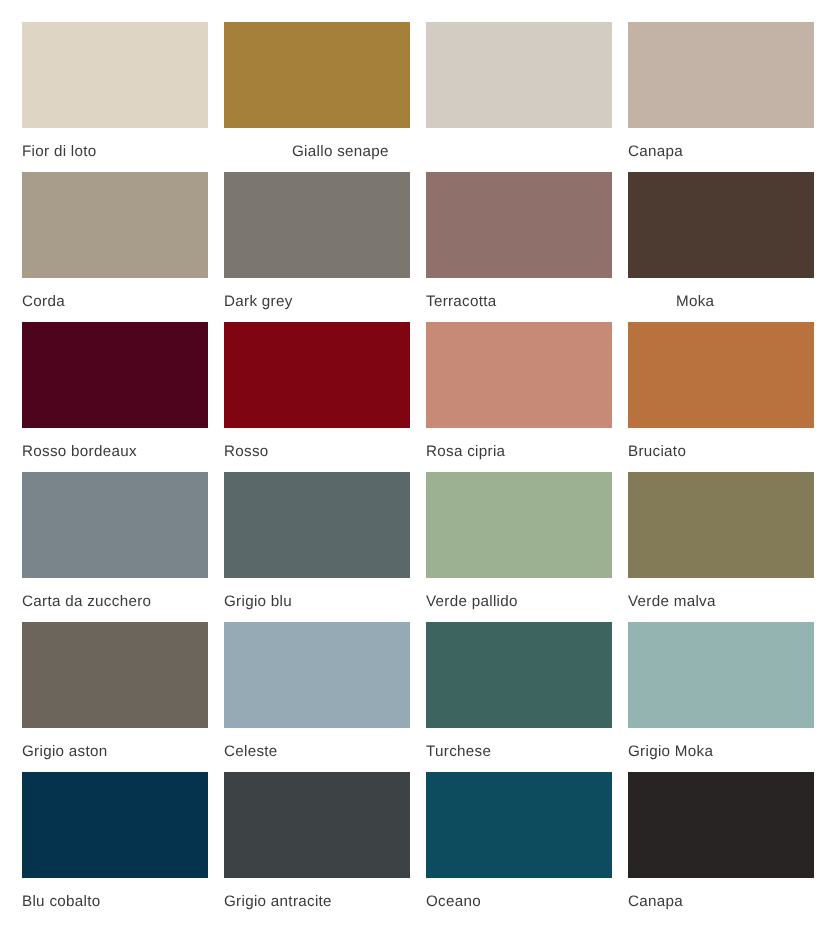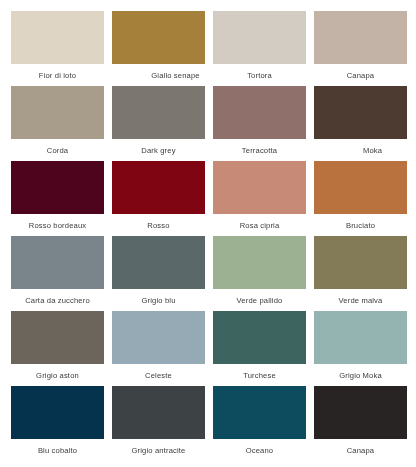--- a/index.html
+++ b/index.html
@@ -19,21 +19,20 @@
     box-sizing: border-box;
     width: 332px;
     height: 467px;
     padding: 11px 8px 0 11px;
     display: grid;
     grid-template-columns: repeat(4, 93px);
     grid-template-rows: repeat(6, 75px);
     column-gap: 8px;
     row-gap: 0px;
     background: #ffffff;
-    text-align: center;
   }
 
   .swatch-cell {
     width: 93px;
     height: 75px;
     display: flex;
     flex-direction: column;
     align-items: stretch;
   }
 
@@ -61,21 +60,20 @@
     <div class="swatch-cell">
       <div class="swatch-chip" style="background-color: rgb(223, 213, 197);"></div>
       <div class="swatch-label" style="color: rgb(59, 59, 59);">Fior di loto</div>
     </div>
     <div class="swatch-cell">
       <div class="swatch-chip" style="background-color: rgb(165, 128, 58);"></div>
       <div class="swatch-label" style="color: rgb(59, 59, 59); margin-left: 34px;">Giallo senape</div>
     </div>
     <div class="swatch-cell">
       <div class="swatch-chip" style="background-color: rgb(210, 204, 194);"></div>
-      <div class="swatch-label" style="color: rgb(59, 59, 59);">Tortora</div>
     </div>
     <div class="swatch-cell">
       <div class="swatch-chip" style="background-color: rgb(194, 179, 166);"></div>
       <div class="swatch-label" style="color: rgb(59, 59, 59);">Canapa</div>
     </div>
     <div class="swatch-cell">
       <div class="swatch-chip" style="background-color: rgb(168, 156, 139);"></div>
       <div class="swatch-label" style="color: rgb(59, 59, 59);">Corda</div>
     </div>
     <div class="swatch-cell">

